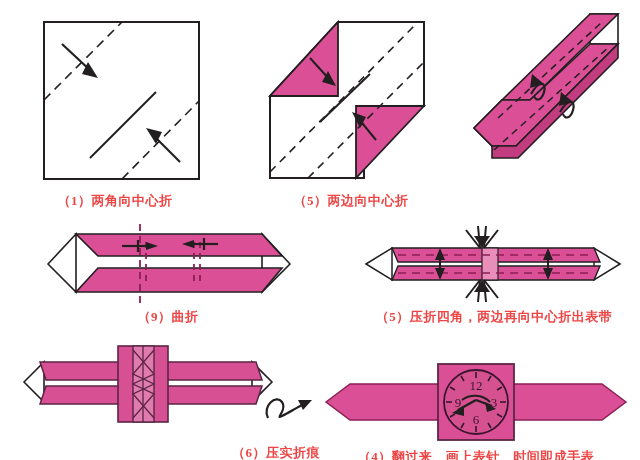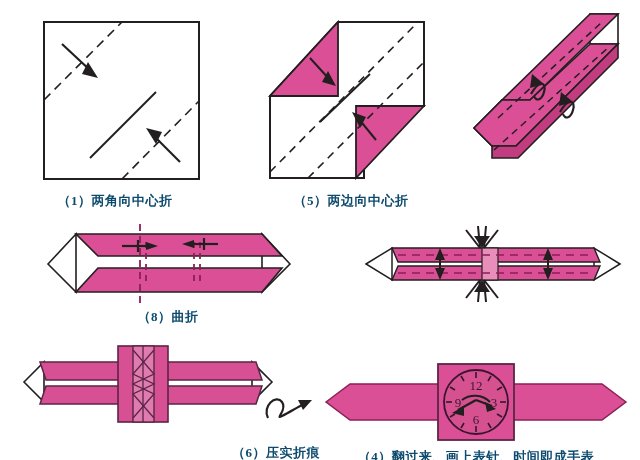--- a/index.html
+++ b/index.html
@@ -11,21 +11,21 @@
     overflow:hidden;
   }
   .sheet{position:relative;width:640px;height:460px;}
   .step{position:absolute;}
   .fig{position:absolute;left:0;top:0;}
   .caption{
     position:absolute;
     text-align:center;
     font-size:13px;
     font-weight:bold;
-    color:#0c4a6e;
+    color:#ef4444;
     white-space:nowrap;
     letter-spacing:0.5px;
     font-family:"Liberation Serif","DejaVu Serif",serif;
   }
   
   #step1{left:0;top:0;width:230px;height:220px;}
   #step1 .caption{left:0;top:192px;width:230px;}
   #step2{left:246px;top:0;width:210px;height:220px;}
   #step2 .caption{left:0;top:192px;width:210px;}
   #step3{left:452px;top:0;width:188px;height:220px;}
@@ -146,21 +146,21 @@
         <polygon points="140,24 128,20 128,28" fill="#231f20"></polygon>
         <line x1="120" y1="18" x2="120" y2="30" stroke="#231f20" stroke-width="2.2"></line>
       </g>
 
       <g>
         <line x1="200" y1="22" x2="172" y2="22" stroke="#231f20" stroke-width="2.2"></line>
         <polygon points="164,22 176,18 176,26" fill="#231f20"></polygon>
         <line x1="186" y1="16" x2="186" y2="28" stroke="#231f20" stroke-width="2.2"></line>
       </g>
     </svg>
-    <div class="caption">（8）曲折</div>
+    <div class="caption">（9）曲折</div>
   </div>
 
   <div class="step" id="step5">
     <svg class="fig" width="292" height="84" viewBox="0 0 292 84">
 
       <polygon points="18,42 44,26 44,58" fill="#ffffff" stroke="#231f20" stroke-width="1.5"></polygon>
 
       <polygon points="272,42 246,26 246,58" fill="#ffffff" stroke="#231f20" stroke-width="1.5"></polygon>
 
       <polygon points="44,26 246,26 252,40 50,40" fill="#da4f95" stroke="#231f20" stroke-width="1.4"></polygon>
@@ -191,20 +191,21 @@
         <line x1="92" y1="30" x2="92" y2="54" stroke="#231f20" stroke-width="2"></line>
         <polygon points="92,58 87,46 97,46" fill="#231f20"></polygon>
         <polygon points="92,26 87,38 97,38" fill="#231f20"></polygon>
       </g>
       <g>
         <line x1="200" y1="30" x2="200" y2="54" stroke="#231f20" stroke-width="2"></line>
         <polygon points="200,58 195,46 205,46" fill="#231f20"></polygon>
         <polygon points="200,26 195,38 205,38" fill="#231f20"></polygon>
       </g>
     </svg>
+    <div class="caption">（5）压折四角，两边再向中心折出表带</div>
   </div>
 
   <div class="step" id="step6">
     <svg class="fig" width="320" height="92" viewBox="0 0 320 92">
 
       <polygon points="24,46 44,26 44,66" fill="#ffffff" stroke="#231f20" stroke-width="1.6"></polygon>
 
       <polygon points="272,46 252,26 252,66" fill="#ffffff" stroke="#231f20" stroke-width="1.6"></polygon>
 
       <polygon points="40,26 256,26 262,44 46,44" fill="#d75093" stroke="#5b2545" stroke-width="1.5"></polygon>

